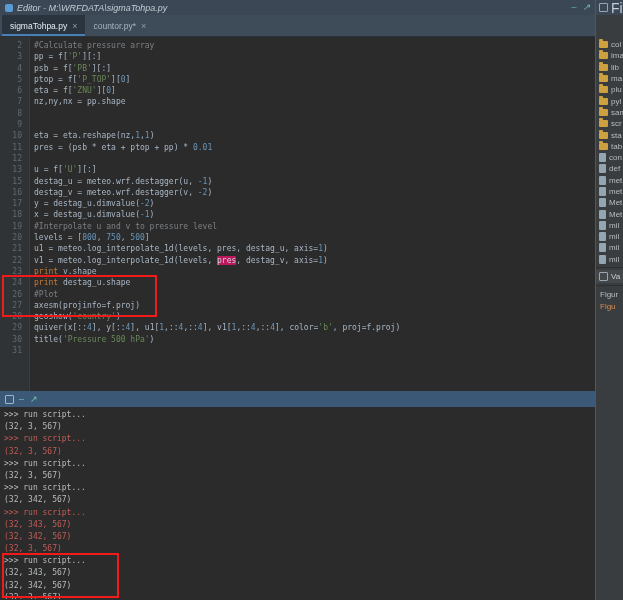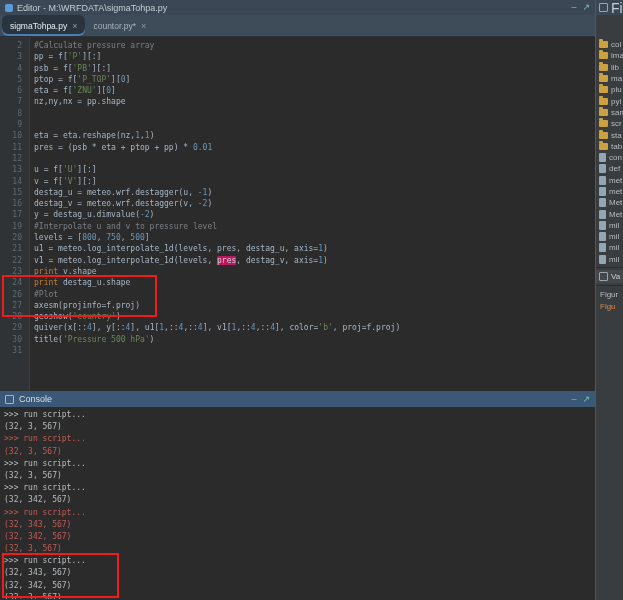--- a/index.html
+++ b/index.html
@@ -4,31 +4,31 @@
 <style>
   html,body{margin:0;padding:0;background:#1f2225;}
   #app{position:relative;width:623px;height:600px;overflow:hidden;background:#2b2b2b;
        font-family:"Liberation Sans",sans-serif;cursor:default;}
 
   
   .main-col{position:absolute;left:0;top:0;width:595px;height:600px;}
 
   
   .editor-titlebar{height:15px;background:#3b4754;display:flex;align-items:center;gap:4px;
-                   padding:0 5px;box-sizing:border-box;}
+                   padding:0 5px;box-sizing:border-box;font-style:italic;}
   .app-ic{width:8px;height:8px;background:#5b9bd5;border-radius:2px;flex:none;}
   .titlebar-title{flex:1;color:#c3cdd6;font-size:9px;white-space:nowrap;overflow:hidden;}
   .win-controls{display:flex;gap:6px;color:#6cc7a8;font-size:9px;line-height:9px;}
   .win-controls span{cursor:pointer;}
 
   
   .tabbar{height:22px;background:#3e4b58;display:flex;align-items:stretch;padding-left:2px;
           box-sizing:border-box;border-bottom:1px solid #2a3038;}
   .tab{display:flex;align-items:center;gap:5px;padding:0 8px;font-size:8.5px;color:#a7b4c0;
-       white-space:nowrap;border-radius:6px;}
+       white-space:nowrap;}
   .tab.active{background:#2a343e;color:#e4ecf2;box-shadow:inset 0 -2px 0 #4a7fb5;}
   .tab .tab-close{color:#8d9aa5;font-size:9px;}
 
   
   .editor-body{position:relative;height:354px;background:#2b2b2b;overflow:hidden;padding-top:3px;
                box-sizing:border-box;}
   .gutter-bg{position:absolute;left:0;top:0;bottom:0;width:29px;background:#2f3335;
              border-right:1px solid #3a3e40;}
   .code-row{position:relative;display:flex;height:11.3px;line-height:11.3px;
             font-family:"DejaVu Sans Mono",monospace;font-size:8px;white-space:pre;}
@@ -113,42 +113,41 @@
           <div class="code-row"><span class="gutter-num">4</span><span class="code-text"><span class="tok txt">psb = f[</span><span class="tok str">'PB'</span><span class="tok txt">][:]</span></span></div>
           <div class="code-row"><span class="gutter-num">5</span><span class="code-text"><span class="tok txt">ptop = f[</span><span class="tok str">'P_TOP'</span><span class="tok txt">][</span><span class="tok num">0</span><span class="tok txt">]</span></span></div>
           <div class="code-row"><span class="gutter-num">6</span><span class="code-text"><span class="tok txt">eta = f[</span><span class="tok str">'ZNU'</span><span class="tok txt">][</span><span class="tok num">0</span><span class="tok txt">]</span></span></div>
           <div class="code-row"><span class="gutter-num">7</span><span class="code-text"><span class="tok txt">nz,ny,nx = pp.shape</span></span></div>
           <div class="code-row"><span class="gutter-num">8</span><span class="code-text"></span></div>
           <div class="code-row"><span class="gutter-num">9</span><span class="code-text"></span></div>
           <div class="code-row"><span class="gutter-num">10</span><span class="code-text"><span class="tok txt">eta = eta.reshape(nz,</span><span class="tok num">1</span><span class="tok txt">,</span><span class="tok num">1</span><span class="tok txt">)</span></span></div>
           <div class="code-row"><span class="gutter-num">11</span><span class="code-text"><span class="tok txt">pres = (psb * eta + ptop + pp) * </span><span class="tok num">0.01</span></span></div>
           <div class="code-row"><span class="gutter-num">12</span></div>
           <div class="code-row"><span class="gutter-num">13</span><span class="code-text"><span class="tok txt">u = f[</span><span class="tok str">'U'</span><span class="tok txt">][:]</span></span></div>
-          <div class="code-row"><span class="gutter-num">14</span><span class="code-text"><span class="tok txt">v = f[</span><span class="tok str">'V'</span><span class="tok txt">][:]</span></span></div>
           <div class="code-row"><span class="gutter-num">15</span><span class="code-text"><span class="tok txt">destag_u = meteo.wrf.destagger(u, </span><span class="tok num">-1</span><span class="tok txt">)</span></span></div>
           <div class="code-row"><span class="gutter-num">16</span><span class="code-text"><span class="tok txt">destag_v = meteo.wrf.destagger(v, </span><span class="tok num">-2</span><span class="tok txt">)</span></span></div>
           <div class="code-row"><span class="gutter-num">17</span><span class="code-text"><span class="tok txt">y = destag_u.dimvalue(</span><span class="tok num">-2</span><span class="tok txt">)</span></span></div>
+          <div class="code-row"><span class="gutter-num">18</span><span class="code-text"><span class="tok txt">x = destag_u.dimvalue(</span><span class="tok num">-1</span><span class="tok txt">)</span></span></div>
           <div class="code-row"><span class="gutter-num">19</span><span class="code-text"><span class="tok cmt">#Interpolate u and v to pressure level</span></span></div>
           <div class="code-row"><span class="gutter-num">20</span><span class="code-text"><span class="tok txt">levels = [</span><span class="tok num">800</span><span class="tok txt">, </span><span class="tok num">750</span><span class="tok txt">, </span><span class="tok num">500</span><span class="tok txt">]</span></span></div>
           <div class="code-row"><span class="gutter-num">21</span><span class="code-text"><span class="tok txt">u1 = meteo.log_interpolate_1d(levels, pres, destag_u, axis=</span><span class="tok num">1</span><span class="tok txt">)</span></span></div>
           <div class="code-row"><span class="gutter-num">22</span><span class="code-text"><span class="tok txt">v1 = meteo.log_interpolate_1d(levels, </span><span class="tok hl">pres</span><span class="tok txt">, destag_v, axis=</span><span class="tok num">1</span><span class="tok txt">)</span></span></div>
           <div class="code-row"><span class="gutter-num">23</span><span class="code-text"><span class="tok kw">print</span><span class="tok txt"> v.shape</span></span></div>
           <div class="code-row"><span class="gutter-num">24</span><span class="code-text"><span class="tok kw">print</span><span class="tok txt"> destag_u.shape</span></span></div>
           <div class="code-row"><span class="gutter-num">26</span><span class="code-text"><span class="tok cmt">#Plot</span></span></div>
           <div class="code-row"><span class="gutter-num">27</span><span class="code-text"><span class="tok txt">axesm(projinfo=f.proj)</span></span></div>
           <div class="code-row"><span class="gutter-num">28</span><span class="code-text"><span class="tok txt">geoshow(</span><span class="tok str">'country'</span><span class="tok txt">)</span></span></div>
           <div class="code-row"><span class="gutter-num">29</span><span class="code-text"><span class="tok txt">quiver(x[::</span><span class="tok num">4</span><span class="tok txt">], y[::</span><span class="tok num">4</span><span class="tok txt">], u1[</span><span class="tok num">1</span><span class="tok txt">,::</span><span class="tok num">4</span><span class="tok txt">,::</span><span class="tok num">4</span><span class="tok txt">], v1[</span><span class="tok num">1</span><span class="tok txt">,::</span><span class="tok num">4</span><span class="tok txt">,::</span><span class="tok num">4</span><span class="tok txt">], color=</span><span class="tok str">'b'</span><span class="tok txt">, proj=f.proj)</span></span></div>
           <div class="code-row"><span class="gutter-num">30</span><span class="code-text"><span class="tok txt">title(</span><span class="tok str">'Pressure 500 hPa'</span><span class="tok txt">)</span></span></div>
           <div class="code-row"><span class="gutter-num">31</span><span class="code-text"></span></div>
         </div>
     </div>
 
     <div class="console-titlebar">
       <span class="console-ic"></span>
-      <span class="console-title">Console</span>
       <span class="win-controls">
         <span>–</span>
         <span>↗</span>
       </span>
     </div>
 
     <div class="console-body">
         <div class="console-line norm">&gt;&gt;&gt; run script...</div>
         <div class="console-line norm">(32, 3, 567)</div>
         <div class="console-line err">&gt;&gt;&gt; run script...</div>

